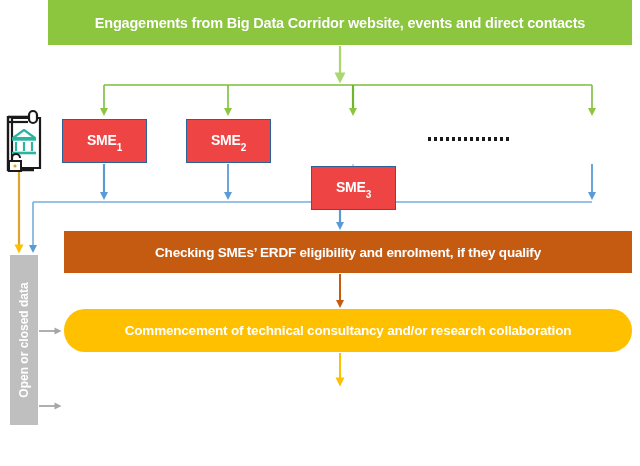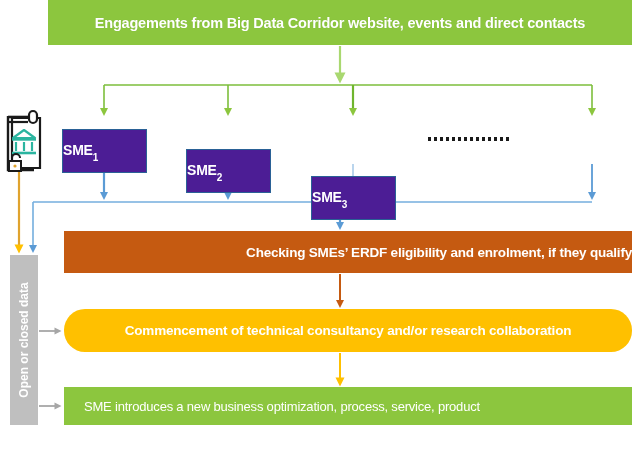--- a/index.html
+++ b/index.html
@@ -26,34 +26,35 @@
   #header-box{
     left:48px;top:0px;width:584px;height:45px;
     background:#8CC63E;
     font-size:14.5px;font-weight:bold;
     justify-content:center;
     text-shadow:0 0 1px rgba(0,0,0,.10);
   }
 
   
   .sme{
-    background:#4c1d95;
+    background:#ef4444;
     border:1.5px solid #2A6196;
+    justify-content:center;
     font-size:14px;font-weight:bold;
     color:#ffffff;
-    height:44px;top:129px;
+    height:44px;top:119px;
   }
   .sme .sub{font-size:10px;vertical-align:sub;position:relative;top:3px;left:0px;font-weight:bold;}
 
   
   #orange-box{
     left:64px;top:231px;width:568px;height:42px;
     background:#C55A11;
     font-size:13.5px;font-weight:bold;
-    justify-content:flex-end;
+    justify-content:center;
   }
   #yellow-box{
     left:64px;top:309px;width:568px;height:43px;
     background:#FFC000;
     font-size:13.5px;font-weight:bold;
     justify-content:center;
     border-radius:21px;
   }
   #final-green-box{
     left:64px;top:387px;width:568px;height:38px;
@@ -164,44 +165,41 @@
   </svg>
 
   <div class="box center" id="header-box">
     <span>Engagements from Big Data Corridor website, events and direct contacts</span>
   </div>
 
   <div class="box sme" style="left:62px;width:85px;">
     <span><span>SME</span><span class="sub">1</span></span>
   </div>
 
-  <div class="box sme" style="left:186px;width:85px;margin-top:20px;">
+  <div class="box sme" style="left:186px;width:85px;">
     <span><span>SME</span><span class="sub">2</span></span>
   </div>
 
   <div class="box sme" style="left:311px;width:85px;margin-top:47px;">
     <span><span>SME</span><span class="sub">3</span></span>
   </div>
 
 
   <div id="sme-ellipsis">
     <div class="dots"></div>
   </div>
 
   <div class="box center" id="orange-box">
     <span>Checking SMEs’ ERDF eligibility and enrolment, if they qualify</span>
   </div>
 
   <div class="box center" id="yellow-box">
     <span>Commencement of technical consultancy and/or research collaboration</span>
   </div>
 
-  <div class="box" id="final-green-box">
-    <span>SME introduces a new business optimization,  process, service, product</span>
-  </div>
 
   <div id="data-bar">
     <span class="vtext">Open or closed data</span>
   </div>
 
   <svg id="data-icon" viewBox="0 0 48 70">
 
     <path d="M10,10 L38,10 L38,60 L10,60 Z" fill="#ffffff" stroke="#1A1A1A" stroke-width="2.2"></path>
 
     <path d="M6,8 L6,62 L32,62" fill="none" stroke="#1A1A1A" stroke-width="2.4"></path>

